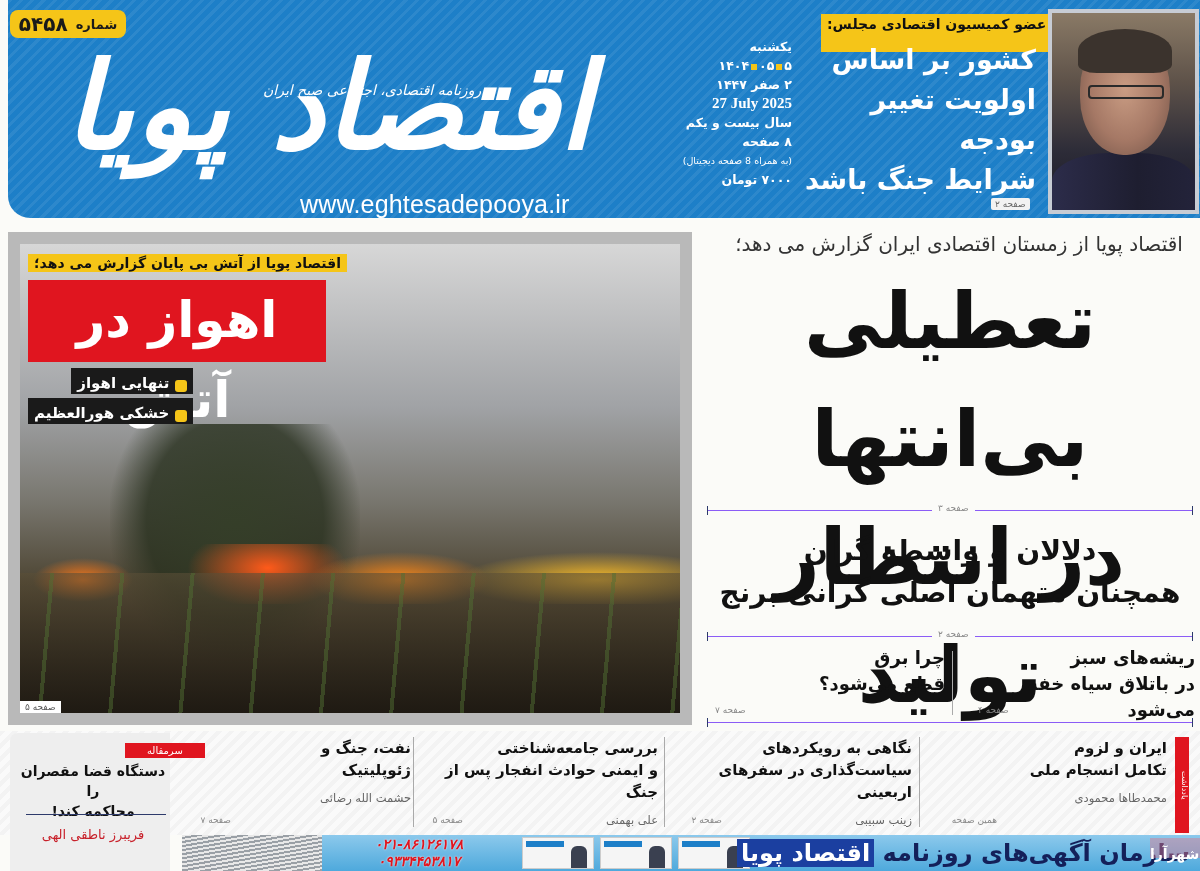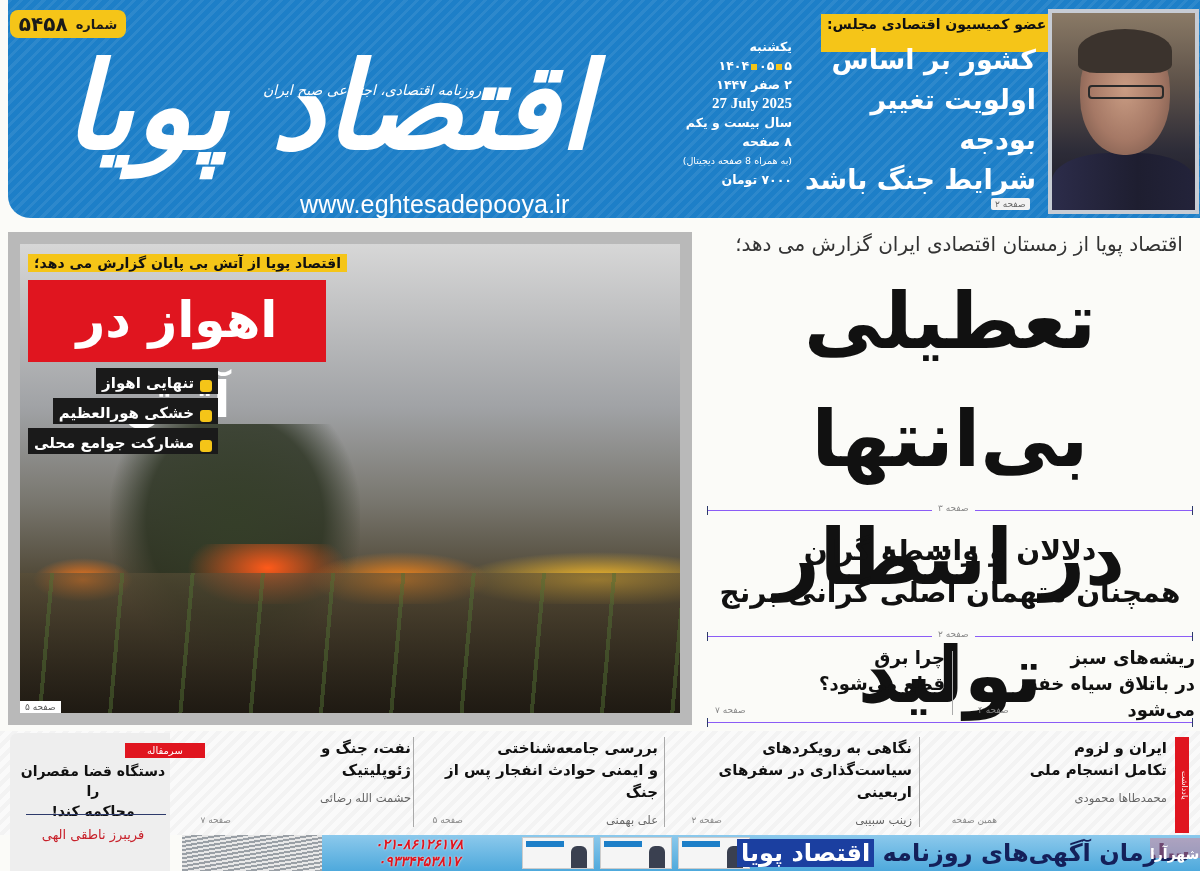--- a/index.html
+++ b/index.html
@@ -275,24 +275,20 @@
     <div class="photo-headline">اهواز در آتش</div>
     <div class="bullets">
       <div class="bullet">
           <span class="bullet-dot"></span>
           <span>تنهایی اهواز</span>
         </div>
       <div class="bullet">
           <span class="bullet-dot"></span>
           <span>خشکی هورالعظیم</span>
         </div>
-      <div class="bullet">
-          <span class="bullet-dot"></span>
-          <span>مشارکت جوامع محلی</span>
-        </div>
     </div>
     <div class="photo-page-ref">صفحه ۵</div>
   </div>
 </div>
 
 <div class="lead-kicker">اقتصاد پویا از زمستان اقتصادی ایران گزارش می دهد؛</div>
 <div class="lead-headline">
   <div>تعطیلی بی‌انتها</div>
   <div>در انتظار تولید</div>
 </div>

